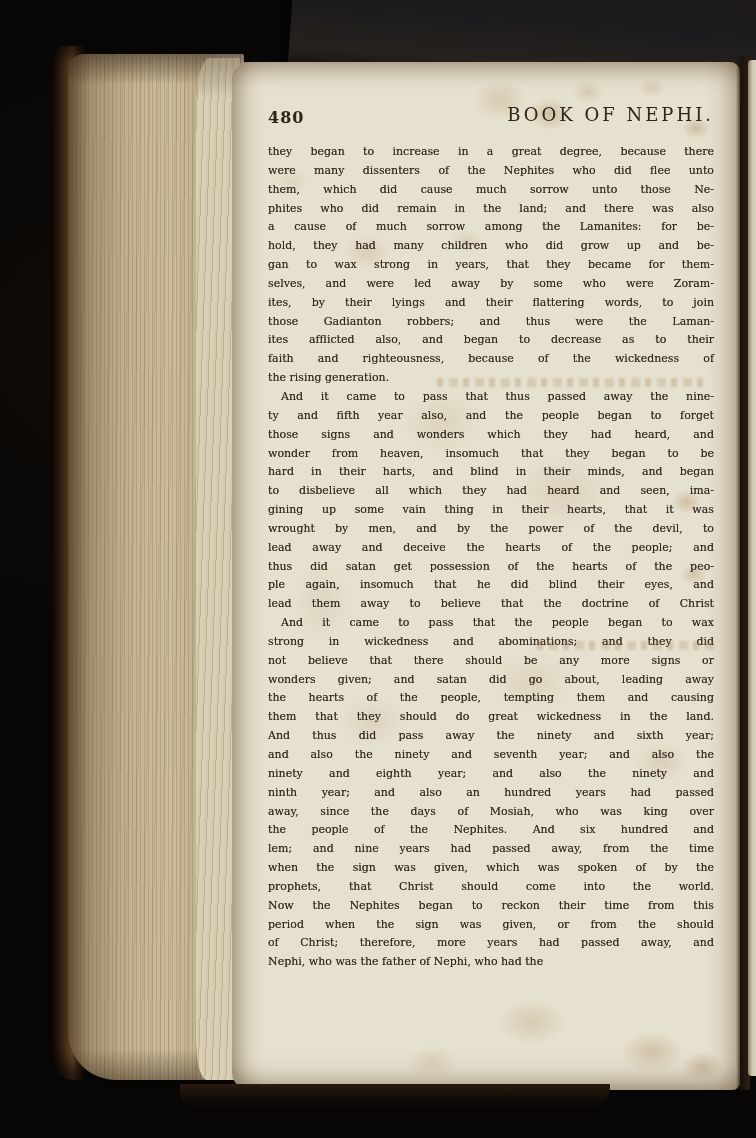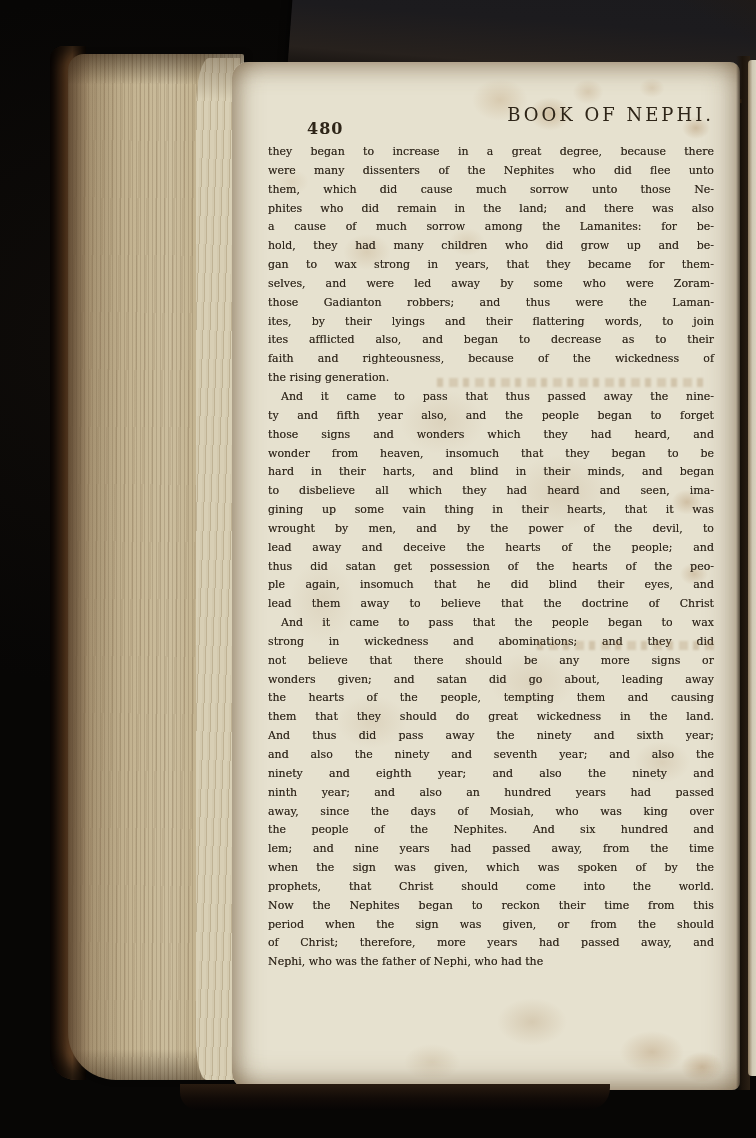--- a/index.html
+++ b/index.html
@@ -85,21 +85,21 @@
       inset -18px 0 28px -12px rgba(100,75,50,0.50),
       inset 0 18px 24px -12px rgba(120,95,65,0.45),
       inset 0 -20px 28px -14px rgba(110,85,55,0.50);
   }
 
   .page-header{
     position:absolute;left:36px;right:26px;top:40px;height:20px;
     color:#2e2518;
   }
   .page-number{
-    position:absolute;left:0;top:17px;font-size:16px;font-weight:bold;letter-spacing:1px;margin-left:39px;
+    position:absolute;left:0;top:6px;font-size:16px;font-weight:bold;letter-spacing:1px;
   }
   .running-title{
     position:absolute;left:0;right:0;top:2px;text-align:right;
     font-size:18px;font-weight:normal;letter-spacing:3px;
   }
 
   .page-text{
     position:absolute;left:36px;top:81px;width:446px;
     font-size:11px;line-height:18.85px;color:#31281d;
     text-shadow:0 0 0.4px rgba(49,40,29,0.6);
@@ -158,22 +158,22 @@
     <div class="page-text">
         <div class="paragraph">
           <div class="line">they began to increase in a great degree, because there</div>
           <div class="line">were many dissenters of the Nephites who did flee unto</div>
           <div class="line">them, which did cause much sorrow unto those Ne-</div>
           <div class="line">phites who did remain in the land; and there was also</div>
           <div class="line">a cause of much sorrow among the Lamanites: for be-</div>
           <div class="line">hold, they had many children who did grow up and be-</div>
           <div class="line">gan to wax strong in years, that they became for them-</div>
           <div class="line">selves, and were led away by some who were Zoram-</div>
+          <div class="line">ites, by their lyings and their flattering words, to join</div>
           <div class="line">those Gadianton robbers; and thus were the Laman-</div>
-          <div class="line">ites, by their lyings and their flattering words, to join</div>
           <div class="line">ites afflicted also, and began to decrease as to their</div>
           <div class="line">faith and righteousness, because of the wickedness of</div>
           <div class="line last">the rising generation.</div>
         </div>
         <div class="paragraph">
           <div class="line indent">And it came to pass that thus passed away the nine-</div>
           <div class="line">ty and fifth year also, and the people began to forget</div>
           <div class="line">those signs and wonders which they had heard, and</div>
           <div class="line">wonder from heaven, insomuch that they began to be</div>
           <div class="line">hard in their harts, and blind in their minds, and began</div>

